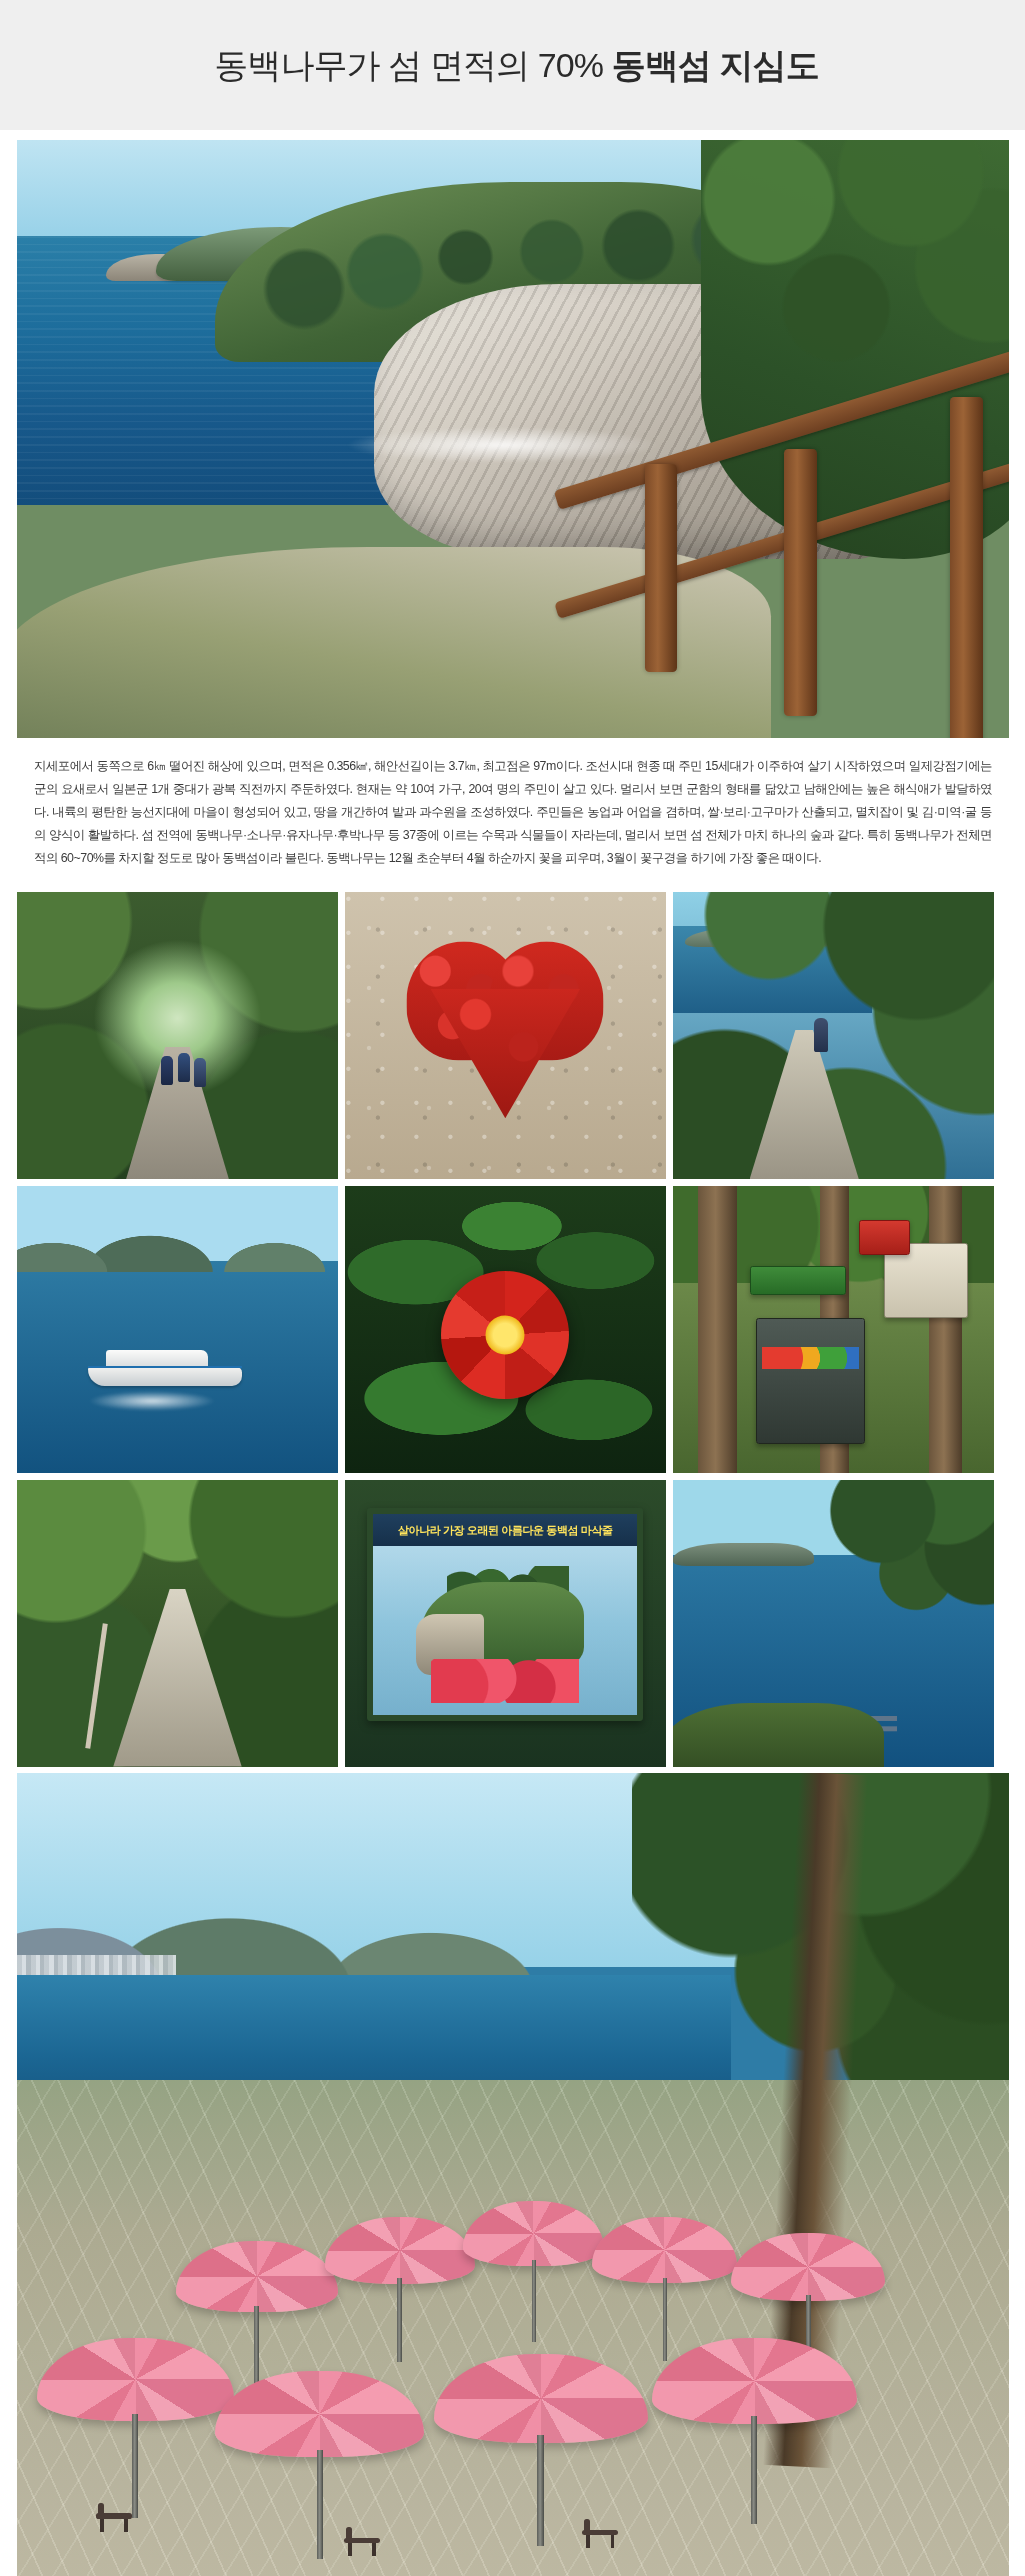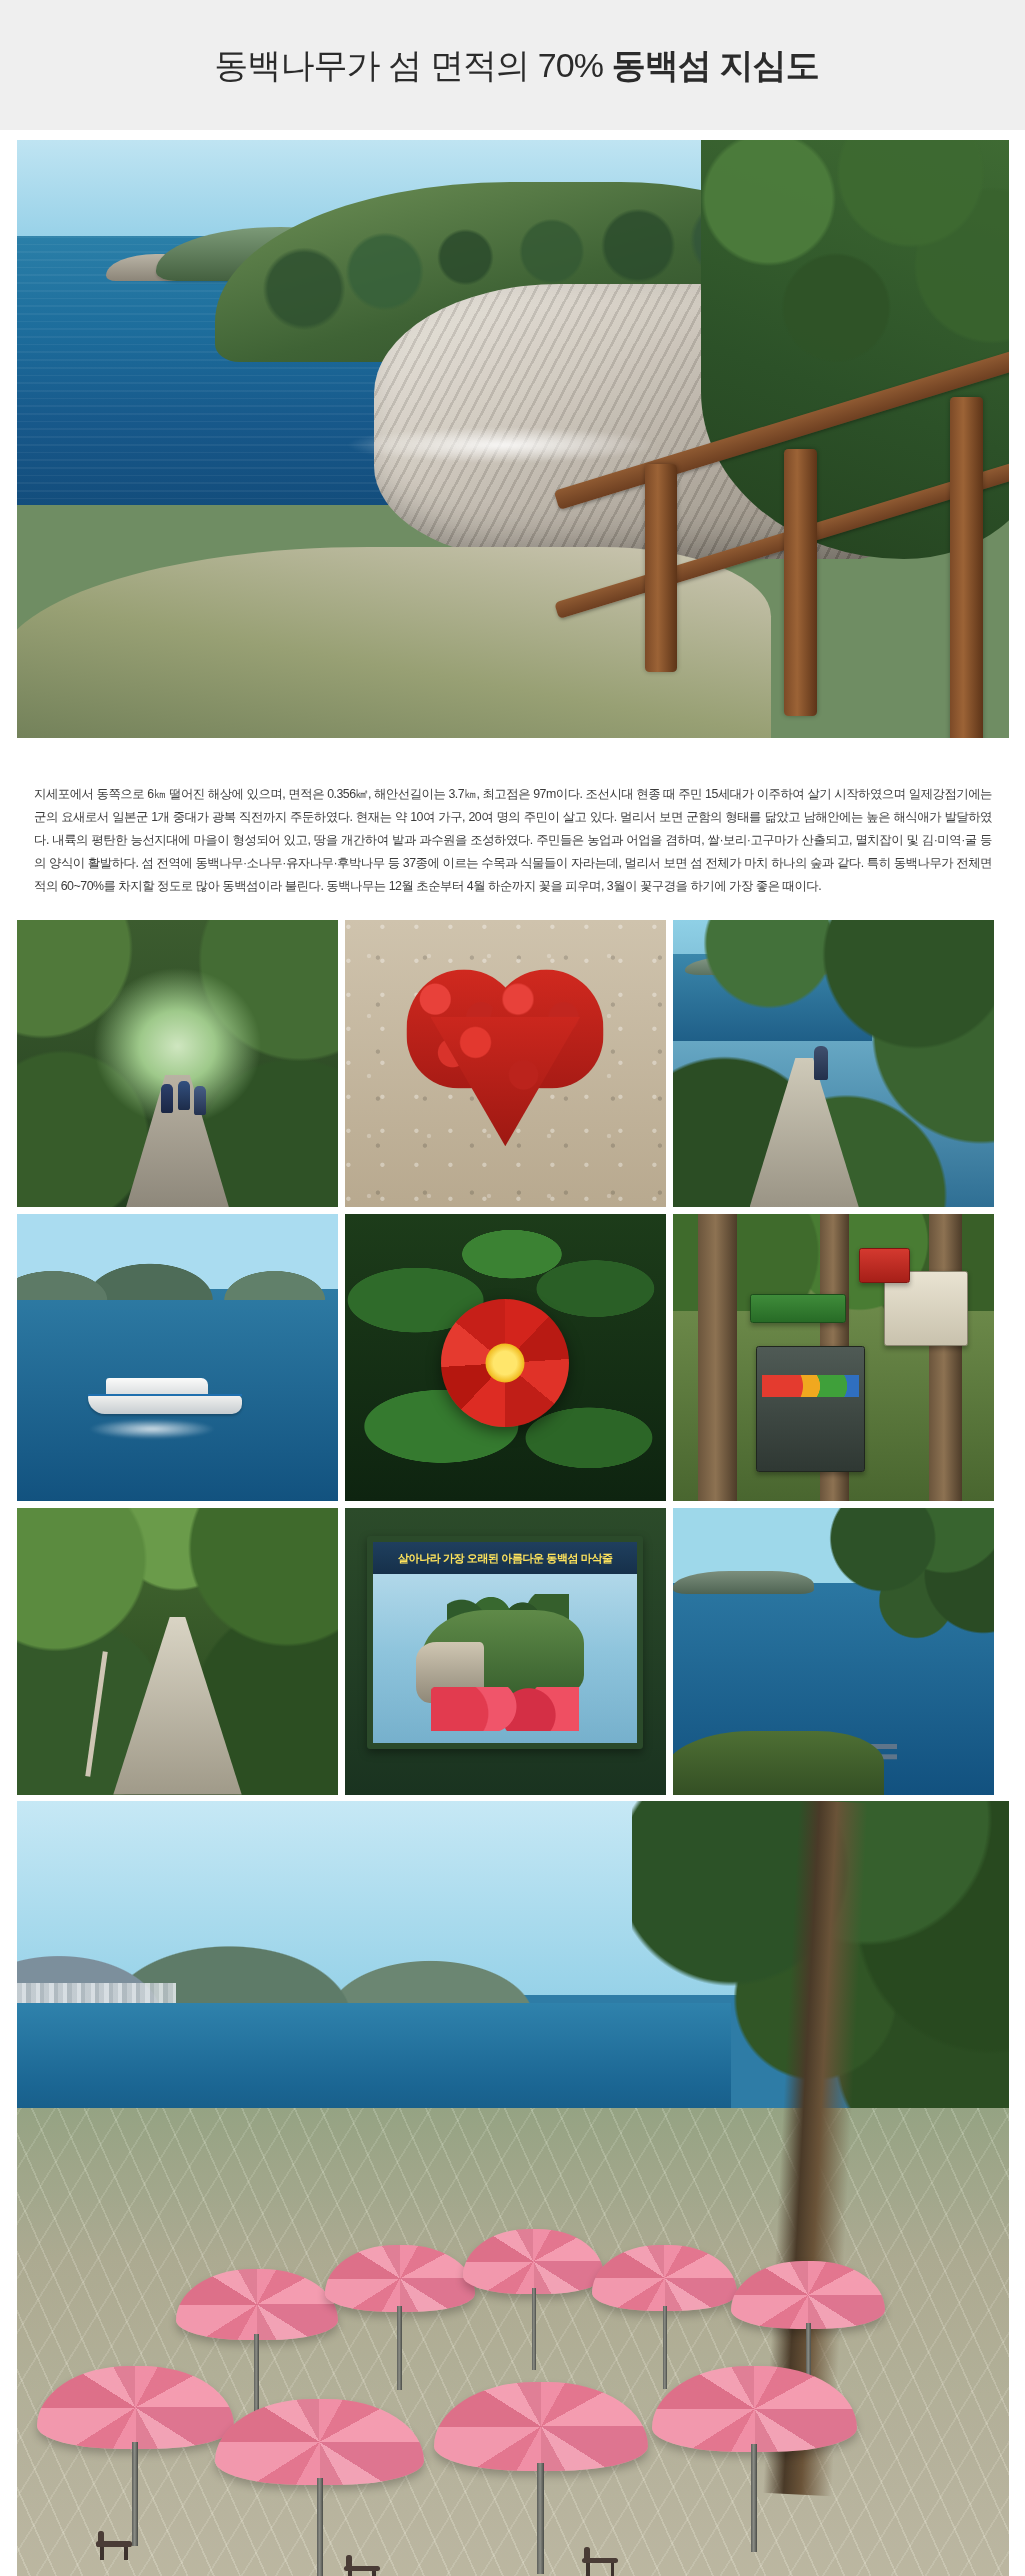--- a/index.html
+++ b/index.html
@@ -155,21 +155,21 @@
     border-radius: 4.3px;
     box-shadow: 0 0 5.1px rgba(0,0,0,.3);
   }
   .hero-fence .post.p1 { right: 6%; height: 96%; }
   .hero-fence .post.p2 { right: 44%; height: 72%; bottom: 6%; }
   .hero-fence .post.p3 { right: 76%; height: 56%; bottom: 18%; }
 
   
   .body-copy {
     width: 958px;
-    margin: 45px auto 0 auto;
+    margin: 17px auto 0 auto;
     font-size: 12.4px;
     line-height: 1.85;
     letter-spacing: -0.5px;
     color: #3b3b3b;
     text-align: justify;
   }
 
   
   .grid {
     width: 992px;

